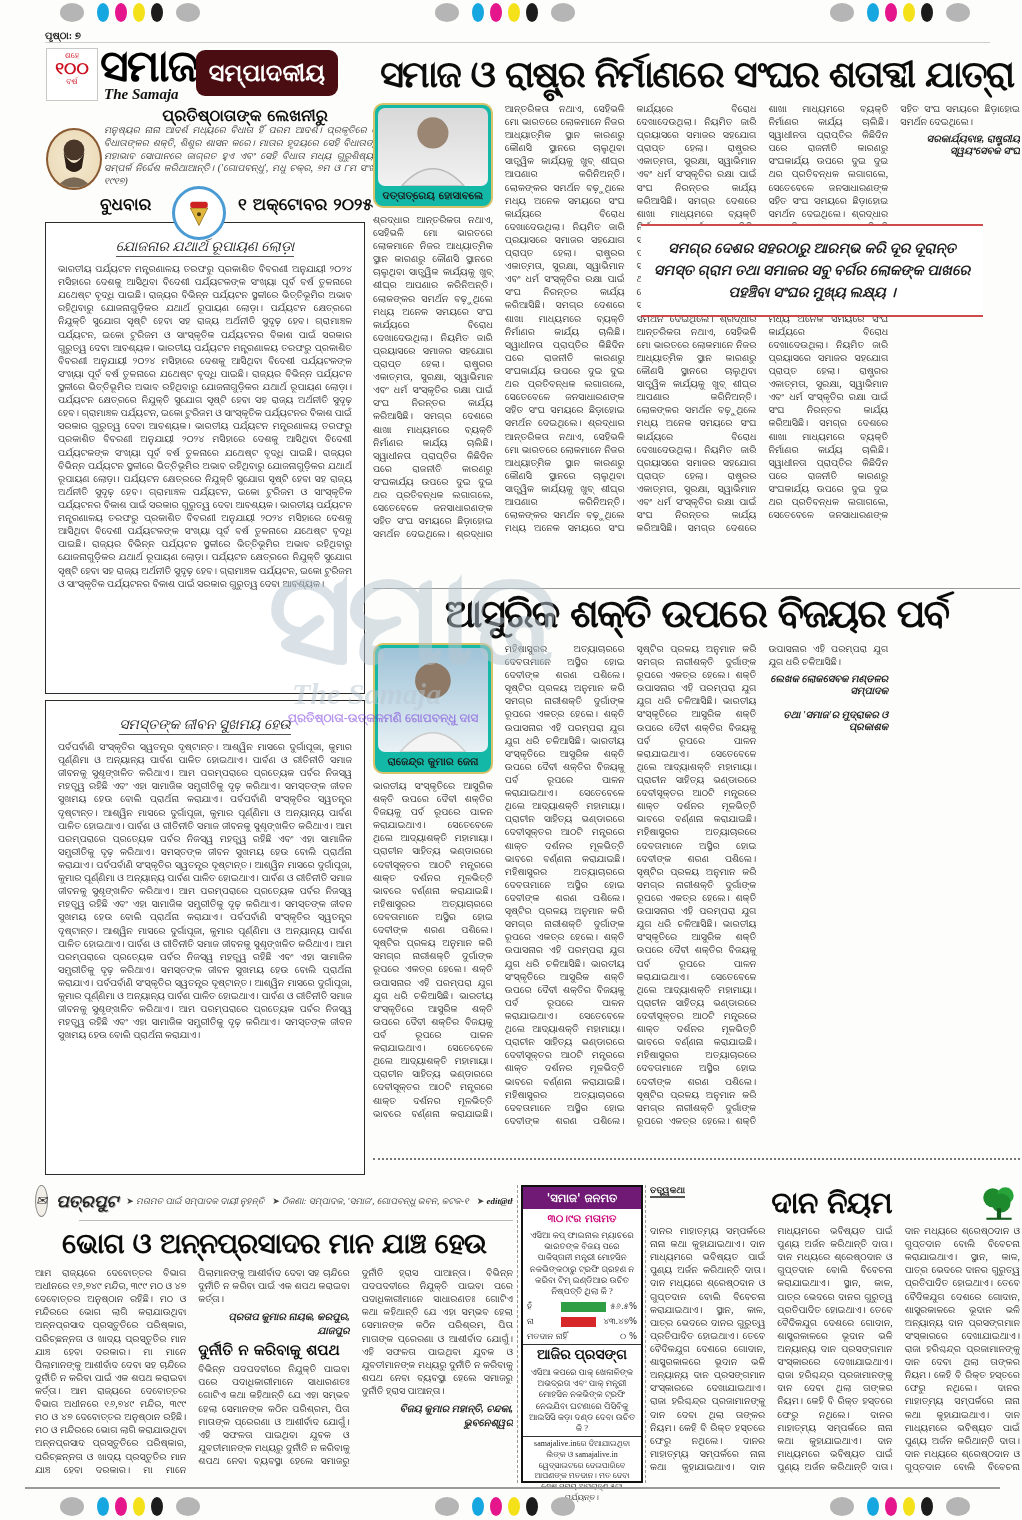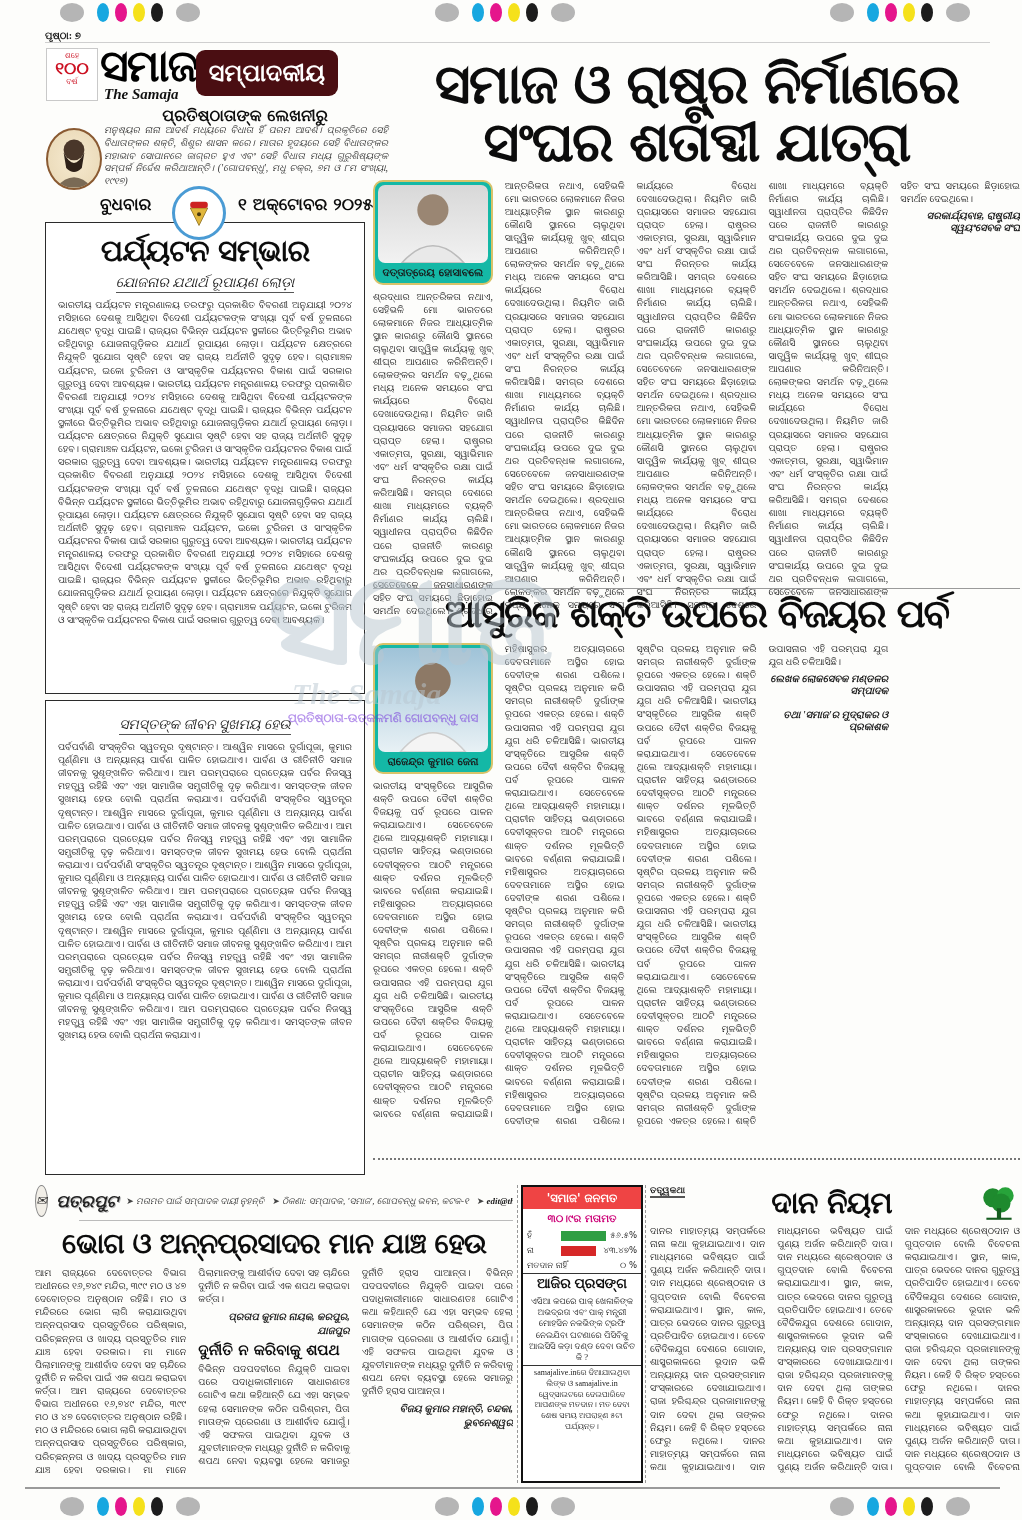--- a/index.html
+++ b/index.html
@@ -30,21 +30,21 @@
   .founder-quote{left:104px;top:124px;width:284px;font-size:9.5px;line-height:1.35;color:#333;}
   .dateline{font-size:17px;}
   .pen-circle{left:172px;top:186px;width:48px;height:48px;border-radius:50%;background:#fff;
               border:3px solid #4a9bd4;z-index:5;display:flex;align-items:center;justify-content:center;}
   
   .art-box{border:1px solid #2b2b2b;background:#fff;padding:10px 12px;box-sizing:border-box;}
   .box-head{text-align:center;font-size:30px;letter-spacing:-1px;}
   .box-sub{text-align:center;font-size:14px;font-style:italic;margin:6px 0 8px 0;}
   .box-sub span{border-bottom:1px solid #555;padding-bottom:2px;}
   
-  .big-head{font-size:55px;letter-spacing:-2px;text-align:center;line-height:1.05;}
+  .big-head{font-size:37px;letter-spacing:-2px;text-align:center;line-height:1.05;}
   .mid-head{font-size:39px;letter-spacing:-2px;text-align:center;line-height:1.05;}
   .cols5{column-count:5;column-gap:12px;column-fill:auto;position:relative;z-index:2;}
   .cols3{column-count:3;column-gap:12px;column-fill:auto;}
   .photo-card{border:2px solid #d8c36a;background:#14b8a6;border-radius:10px;padding:3px;margin:0 0 6px 0;
               break-inside:avoid;}
   .photo-area{height:78px;border-radius:7px;position:relative;overflow:hidden;}
   .photo-cap{text-align:center;font-size:10.5px;font-weight:bold;padding:3px 0 1px 0;
              font-family:"DejaVu Sans",sans-serif;}
   .pullquote{background:#fff;border-top:2px solid #cf4a4a;border-bottom:2px solid #cf4a4a;
              font-style:italic;font-weight:bold;font-size:14.5px;text-align:center;
@@ -63,21 +63,21 @@
   .stamp{width:30px;height:30px;border-radius:50%;border:1.5px solid #888;background:#f2efe8;
          display:flex;align-items:center;justify-content:center;font-size:13px;}
   .letters-logo{font-family:"DejaVu Sans",sans-serif;font-weight:900;font-size:17px;color:#222;
                 text-shadow:1px 1px 0 #bbb;}
   .lnote{white-space:nowrap;}
   .lnote .arr{color:#444;font-style:normal;}
   .letters-head{text-align:center;font-size:28px;letter-spacing:-1px;margin:6px 0 6px 0;}
   .sub-let{font-size:15px;line-height:1.15;margin:4px 0;break-after:avoid;}
   
   .poll{border:2px solid #111;background:#fff;box-sizing:border-box;font-family:"DejaVu Sans",sans-serif;}
-  .poll-top{background:#ef4444;color:#fff;text-align:center;font-size:11.5px;font-weight:bold;
+  .poll-top{background:#701a75;color:#fff;text-align:center;font-size:11.5px;font-weight:bold;
             padding:4px 0;}
   .poll-date{color:#cc0077;text-align:center;font-weight:bold;font-size:10.5px;padding:3px 0;}
   .poll-q{font-size:8.6px;text-align:center;line-height:1.3;padding:2px 4px;color:#222;
           font-family:"Liberation Serif",serif;}
   .poll-row{display:flex;align-items:center;padding:2px 4px;font-size:8.5px;}
   .poll-row .lbl{width:34px;}
   .poll-row .bar{height:10px;display:inline-block;}
   .poll-row .pct{margin-left:auto;}
   .poll-sec{border-top:1px solid #333;text-align:center;font-weight:bold;font-size:14px;padding:2px 0;
             font-family:"Liberation Serif",serif;}
@@ -123,21 +123,20 @@
 <div class="abs pen-circle">
   <svg viewBox="0 0 24 24" width="30" height="30">
     <polygon points="12,22 5,8 19,8" fill="#e0b63c" stroke="#8a6a1a" stroke-width="0.6"></polygon>
     <rect x="5" y="3" width="14" height="5" rx="2" fill="#cc2222"></rect>
     <circle cx="12" cy="13" r="1.6" fill="#4a3a10"></circle>
   </svg>
 </div>
 <div class="abs dateline hd" style="left:238px;top:194px;">୧ ଅକ୍ଟୋବର ୨୦୨୫</div>
 
 <div class="abs art-box" style="left:45px;top:222px;width:320px;height:472px;">
-  <div class="box-head hd">ପର୍ଯ୍ୟଟନ ସମ୍ଭାର</div>
   <div class="box-sub"><span>ଯୋଜନାର ଯଥାର୍ଥ ରୂପାୟଣ ଲୋଡ଼ା</span></div>
   <div class="body-txt just" style="height:360px;overflow:hidden;">ଭାରତୀୟ ପର୍ଯ୍ୟଟନ ମନ୍ତ୍ରଣାଳୟ ତରଫରୁ ପ୍ରକାଶିତ ବିବରଣୀ ଅନୁଯାୟୀ ୨୦୨୪ ମସିହାରେ ଦେଶକୁ ଆସିଥିବା ବିଦେଶୀ ପର୍ଯ୍ୟଟକଙ୍କ ସଂଖ୍ୟା ପୂର୍ବ ବର୍ଷ ତୁଳନାରେ ଯଥେଷ୍ଟ ବୃଦ୍ଧି ପାଇଛି। ରାଜ୍ୟର ବିଭିନ୍ନ ପର୍ଯ୍ୟଟନ ସ୍ଥଳୀରେ ଭିତ୍ତିଭୂମିର ଅଭାବ ରହିଥିବାରୁ ଯୋଜନାଗୁଡ଼ିକର ଯଥାର୍ଥ ରୂପାୟଣ ଲୋଡ଼ା। ପର୍ଯ୍ୟଟନ କ୍ଷେତ୍ରରେ ନିଯୁକ୍ତି ସୁଯୋଗ ସୃଷ୍ଟି ହେବା ସହ ରାଜ୍ୟ ଅର୍ଥନୀତି ସୁଦୃଢ଼ ହେବ। ଗ୍ରାମାଞ୍ଚଳ ପର୍ଯ୍ୟଟନ, ଇକୋ ଟୁରିଜମ ଓ ସାଂସ୍କୃତିକ ପର୍ଯ୍ୟଟନର ବିକାଶ ପାଇଁ ସରକାର ଗୁରୁତ୍ୱ ଦେବା ଆବଶ୍ୟକ। ଭାରତୀୟ ପର୍ଯ୍ୟଟନ ମନ୍ତ୍ରଣାଳୟ ତରଫରୁ ପ୍ରକାଶିତ ବିବରଣୀ ଅନୁଯାୟୀ ୨୦୨୪ ମସିହାରେ ଦେଶକୁ ଆସିଥିବା ବିଦେଶୀ ପର୍ଯ୍ୟଟକଙ୍କ ସଂଖ୍ୟା ପୂର୍ବ ବର୍ଷ ତୁଳନାରେ ଯଥେଷ୍ଟ ବୃଦ୍ଧି ପାଇଛି। ରାଜ୍ୟର ବିଭିନ୍ନ ପର୍ଯ୍ୟଟନ ସ୍ଥଳୀରେ ଭିତ୍ତିଭୂମିର ଅଭାବ ରହିଥିବାରୁ ଯୋଜନାଗୁଡ଼ିକର ଯଥାର୍ଥ ରୂପାୟଣ ଲୋଡ଼ା। ପର୍ଯ୍ୟଟନ କ୍ଷେତ୍ରରେ ନିଯୁକ୍ତି ସୁଯୋଗ ସୃଷ୍ଟି ହେବା ସହ ରାଜ୍ୟ ଅର୍ଥନୀତି ସୁଦୃଢ଼ ହେବ। ଗ୍ରାମାଞ୍ଚଳ ପର୍ଯ୍ୟଟନ, ଇକୋ ଟୁରିଜମ ଓ ସାଂସ୍କୃତିକ ପର୍ଯ୍ୟଟନର ବିକାଶ ପାଇଁ ସରକାର ଗୁରୁତ୍ୱ ଦେବା ଆବଶ୍ୟକ। ଭାରତୀୟ ପର୍ଯ୍ୟଟନ ମନ୍ତ୍ରଣାଳୟ ତରଫରୁ ପ୍ରକାଶିତ ବିବରଣୀ ଅନୁଯାୟୀ ୨୦୨୪ ମସିହାରେ ଦେଶକୁ ଆସିଥିବା ବିଦେଶୀ ପର୍ଯ୍ୟଟକଙ୍କ ସଂଖ୍ୟା ପୂର୍ବ ବର୍ଷ ତୁଳନାରେ ଯଥେଷ୍ଟ ବୃଦ୍ଧି ପାଇଛି। ରାଜ୍ୟର ବିଭିନ୍ନ ପର୍ଯ୍ୟଟନ ସ୍ଥଳୀରେ ଭିତ୍ତିଭୂମିର ଅଭାବ ରହିଥିବାରୁ ଯୋଜନାଗୁଡ଼ିକର ଯଥାର୍ଥ ରୂପାୟଣ ଲୋଡ଼ା। ପର୍ଯ୍ୟଟନ କ୍ଷେତ୍ରରେ ନିଯୁକ୍ତି ସୁଯୋଗ ସୃଷ୍ଟି ହେବା ସହ ରାଜ୍ୟ ଅର୍ଥନୀତି ସୁଦୃଢ଼ ହେବ। ଗ୍ରାମାଞ୍ଚଳ ପର୍ଯ୍ୟଟନ, ଇକୋ ଟୁରିଜମ ଓ ସାଂସ୍କୃତିକ ପର୍ଯ୍ୟଟନର ବିକାଶ ପାଇଁ ସରକାର ଗୁରୁତ୍ୱ ଦେବା ଆବଶ୍ୟକ। ଭାରତୀୟ ପର୍ଯ୍ୟଟନ ମନ୍ତ୍ରଣାଳୟ ତରଫରୁ ପ୍ରକାଶିତ ବିବରଣୀ ଅନୁଯାୟୀ ୨୦୨୪ ମସିହାରେ ଦେଶକୁ ଆସିଥିବା ବିଦେଶୀ ପର୍ଯ୍ୟଟକଙ୍କ ସଂଖ୍ୟା ପୂର୍ବ ବର୍ଷ ତୁଳନାରେ ଯଥେଷ୍ଟ ବୃଦ୍ଧି ପାଇଛି। ରାଜ୍ୟର ବିଭିନ୍ନ ପର୍ଯ୍ୟଟନ ସ୍ଥଳୀରେ ଭିତ୍ତିଭୂମିର ଅଭାବ ରହିଥିବାରୁ ଯୋଜନାଗୁଡ଼ିକର ଯଥାର୍ଥ ରୂପାୟଣ ଲୋଡ଼ା। ପର୍ଯ୍ୟଟନ କ୍ଷେତ୍ରରେ ନିଯୁକ୍ତି ସୁଯୋଗ ସୃଷ୍ଟି ହେବା ସହ ରାଜ୍ୟ ଅର୍ଥନୀତି ସୁଦୃଢ଼ ହେବ। ଗ୍ରାମାଞ୍ଚଳ ପର୍ଯ୍ୟଟନ, ଇକୋ ଟୁରିଜମ ଓ ସାଂସ୍କୃତିକ ପର୍ଯ୍ୟଟନର ବିକାଶ ପାଇଁ ସରକାର ଗୁରୁତ୍ୱ ଦେବା ଆବଶ୍ୟକ। </div>
 </div>
 
 <div class="abs art-box" style="left:45px;top:700px;width:320px;height:475px;">
   <div class="box-sub"><span>ସମସ୍ତଙ୍କ ଜୀବନ ସୁଖମୟ ହେଉ</span></div>
   <div class="body-txt just" style="height:362px;overflow:hidden;">ପର୍ବପର୍ବାଣି ସଂସ୍କୃତିର ସ୍ୱତନ୍ତ୍ର ଦୃଷ୍ଟାନ୍ତ। ଆଶ୍ୱିନ ମାସରେ ଦୁର୍ଗାପୂଜା, କୁମାର ପୂର୍ଣ୍ଣିମା ଓ ଅନ୍ୟାନ୍ୟ ପାର୍ବଣ ପାଳିତ ହୋଇଥାଏ। ପାର୍ବଣ ଓ ରୀତିନୀତି ସମାଜ ଜୀବନକୁ ସୁଶୃଙ୍ଖଳିତ କରିଥାଏ। ଆମ ପରମ୍ପରାରେ ପ୍ରତ୍ୟେକ ପର୍ବର ନିଜସ୍ୱ ମହତ୍ତ୍ୱ ରହିଛି ଏବଂ ଏହା ସାମାଜିକ ସମ୍ପ୍ରୀତିକୁ ଦୃଢ଼ କରିଥାଏ। ସମସ୍ତଙ୍କ ଜୀବନ ସୁଖମୟ ହେଉ ବୋଲି ପ୍ରାର୍ଥନା କରାଯାଏ। ପର୍ବପର୍ବାଣି ସଂସ୍କୃତିର ସ୍ୱତନ୍ତ୍ର ଦୃଷ୍ଟାନ୍ତ। ଆଶ୍ୱିନ ମାସରେ ଦୁର୍ଗାପୂଜା, କୁମାର ପୂର୍ଣ୍ଣିମା ଓ ଅନ୍ୟାନ୍ୟ ପାର୍ବଣ ପାଳିତ ହୋଇଥାଏ। ପାର୍ବଣ ଓ ରୀତିନୀତି ସମାଜ ଜୀବନକୁ ସୁଶୃଙ୍ଖଳିତ କରିଥାଏ। ଆମ ପରମ୍ପରାରେ ପ୍ରତ୍ୟେକ ପର୍ବର ନିଜସ୍ୱ ମହତ୍ତ୍ୱ ରହିଛି ଏବଂ ଏହା ସାମାଜିକ ସମ୍ପ୍ରୀତିକୁ ଦୃଢ଼ କରିଥାଏ। ସମସ୍ତଙ୍କ ଜୀବନ ସୁଖମୟ ହେଉ ବୋଲି ପ୍ରାର୍ଥନା କରାଯାଏ। ପର୍ବପର୍ବାଣି ସଂସ୍କୃତିର ସ୍ୱତନ୍ତ୍ର ଦୃଷ୍ଟାନ୍ତ। ଆଶ୍ୱିନ ମାସରେ ଦୁର୍ଗାପୂଜା, କୁମାର ପୂର୍ଣ୍ଣିମା ଓ ଅନ୍ୟାନ୍ୟ ପାର୍ବଣ ପାଳିତ ହୋଇଥାଏ। ପାର୍ବଣ ଓ ରୀତିନୀତି ସମାଜ ଜୀବନକୁ ସୁଶୃଙ୍ଖଳିତ କରିଥାଏ। ଆମ ପରମ୍ପରାରେ ପ୍ରତ୍ୟେକ ପର୍ବର ନିଜସ୍ୱ ମହତ୍ତ୍ୱ ରହିଛି ଏବଂ ଏହା ସାମାଜିକ ସମ୍ପ୍ରୀତିକୁ ଦୃଢ଼ କରିଥାଏ। ସମସ୍ତଙ୍କ ଜୀବନ ସୁଖମୟ ହେଉ ବୋଲି ପ୍ରାର୍ଥନା କରାଯାଏ। ପର୍ବପର୍ବାଣି ସଂସ୍କୃତିର ସ୍ୱତନ୍ତ୍ର ଦୃଷ୍ଟାନ୍ତ। ଆଶ୍ୱିନ ମାସରେ ଦୁର୍ଗାପୂଜା, କୁମାର ପୂର୍ଣ୍ଣିମା ଓ ଅନ୍ୟାନ୍ୟ ପାର୍ବଣ ପାଳିତ ହୋଇଥାଏ। ପାର୍ବଣ ଓ ରୀତିନୀତି ସମାଜ ଜୀବନକୁ ସୁଶୃଙ୍ଖଳିତ କରିଥାଏ। ଆମ ପରମ୍ପରାରେ ପ୍ରତ୍ୟେକ ପର୍ବର ନିଜସ୍ୱ ମହତ୍ତ୍ୱ ରହିଛି ଏବଂ ଏହା ସାମାଜିକ ସମ୍ପ୍ରୀତିକୁ ଦୃଢ଼ କରିଥାଏ। ସମସ୍ତଙ୍କ ଜୀବନ ସୁଖମୟ ହେଉ ବୋଲି ପ୍ରାର୍ଥନା କରାଯାଏ। ପର୍ବପର୍ବାଣି ସଂସ୍କୃତିର ସ୍ୱତନ୍ତ୍ର ଦୃଷ୍ଟାନ୍ତ। ଆଶ୍ୱିନ ମାସରେ ଦୁର୍ଗାପୂଜା, କୁମାର ପୂର୍ଣ୍ଣିମା ଓ ଅନ୍ୟାନ୍ୟ ପାର୍ବଣ ପାଳିତ ହୋଇଥାଏ। ପାର୍ବଣ ଓ ରୀତିନୀତି ସମାଜ ଜୀବନକୁ ସୁଶୃଙ୍ଖଳିତ କରିଥାଏ। ଆମ ପରମ୍ପରାରେ ପ୍ରତ୍ୟେକ ପର୍ବର ନିଜସ୍ୱ ମହତ୍ତ୍ୱ ରହିଛି ଏବଂ ଏହା ସାମାଜିକ ସମ୍ପ୍ରୀତିକୁ ଦୃଢ଼ କରିଥାଏ। ସମସ୍ତଙ୍କ ଜୀବନ ସୁଖମୟ ହେଉ ବୋଲି ପ୍ରାର୍ଥନା କରାଯାଏ। </div>
 </div>
 
 <div class="abs" style="left:373px;top:56px;width:647px;height:530px;">
@@ -148,20 +147,21 @@
         <svg viewBox="0 0 60 50" width="100%" height="100%">
           <circle cx="30" cy="16" r="10" fill="#9a8673"></circle>
           <path d="M10 50 q20 -22 40 0 z" fill="#e9e9e9" stroke="#bbb"></path>
         </svg>
       </div>
       <div class="photo-cap">ଦତ୍ତାତ୍ରେୟ ହୋସାବଲେ</div>
     </div>
     <div class="body-txt just">ଶ୍ରଦ୍ଧାର ଆନ୍ତରିକତା ନଥାଏ, ସେହିଭଳି ମୋ ଭାରତରେ ଲୋକମାନେ ନିଜର ଆଧ୍ୟାତ୍ମିକ ସ୍ଥାନ କାରଣରୁ କୌଣସି ସ୍ଥାନରେ ଚାଲୁଥିବା ସାତ୍ତ୍ୱିକ କାର୍ଯ୍ୟକୁ ଖୁବ୍ ଶୀଘ୍ର ଆପଣାର କରିନିଅନ୍ତି। ଲୋକଙ୍କର ସମର୍ଥନ ବଢ଼ୁଥିଲେ ମଧ୍ୟ ଅନେକ ସମୟରେ ସଂଘ କାର୍ଯ୍ୟରେ ବିରୋଧ ଦେଖାଦେଉଥିଲା। ନିୟମିତ ଜାରି ପ୍ରୟାସରେ ସମାଜର ସହଯୋଗ ପ୍ରାପ୍ତ ହେଲା। ରାଷ୍ଟ୍ରର ଏକାତ୍ମତା, ସୁରକ୍ଷା, ସ୍ୱାଭିମାନ ଏବଂ ଧର୍ମ ସଂସ୍କୃତିର ରକ୍ଷା ପାଇଁ ସଂଘ ନିରନ୍ତର କାର୍ଯ୍ୟ କରିଆସିଛି। ସମଗ୍ର ଦେଶରେ ଶାଖା ମାଧ୍ୟମରେ ବ୍ୟକ୍ତି ନିର୍ମାଣର କାର୍ଯ୍ୟ ଚାଲିଛି। ସ୍ୱାଧୀନତା ପ୍ରାପ୍ତିର କିଛିଦିନ ପରେ ରାଜନୀତି କାରଣରୁ ସଂଘକାର୍ଯ୍ୟ ଉପରେ ଦୁଇ ଦୁଇ ଥର ପ୍ରତିବନ୍ଧକ ଲଗାଗଲେ, ସେତେବେଳେ ଜନସାଧାରଣଙ୍କ ସହିତ ସଂଘ ସମୟରେ ଛିଡ଼ାହୋଇ ସମର୍ଥନ ଦେଇଥିଲେ। ଶ୍ରଦ୍ଧାର ଆନ୍ତରିକତା ନଥାଏ, ସେହିଭଳି ମୋ ଭାରତରେ ଲୋକମାନେ ନିଜର ଆଧ୍ୟାତ୍ମିକ ସ୍ଥାନ କାରଣରୁ କୌଣସି ସ୍ଥାନରେ ଚାଲୁଥିବା ସାତ୍ତ୍ୱିକ କାର୍ଯ୍ୟକୁ ଖୁବ୍ ଶୀଘ୍ର ଆପଣାର କରିନିଅନ୍ତି। ଲୋକଙ୍କର ସମର୍ଥନ ବଢ଼ୁଥିଲେ ମଧ୍ୟ ଅନେକ ସମୟରେ ସଂଘ କାର୍ଯ୍ୟରେ ବିରୋଧ ଦେଖାଦେଉଥିଲା। ନିୟମିତ ଜାରି ପ୍ରୟାସରେ ସମାଜର ସହଯୋଗ ପ୍ରାପ୍ତ ହେଲା। ରାଷ୍ଟ୍ରର ଏକାତ୍ମତା, ସୁରକ୍ଷା, ସ୍ୱାଭିମାନ ଏବଂ ଧର୍ମ ସଂସ୍କୃତିର ରକ୍ଷା ପାଇଁ ସଂଘ ନିରନ୍ତର କାର୍ଯ୍ୟ କରିଆସିଛି। ସମଗ୍ର ଦେଶରେ ଶାଖା ମାଧ୍ୟମରେ ବ୍ୟକ୍ତି ନିର୍ମାଣର କାର୍ଯ୍ୟ ଚାଲିଛି। ସ୍ୱାଧୀନତା ପ୍ରାପ୍ତିର କିଛିଦିନ ପରେ ରାଜନୀତି କାରଣରୁ ସଂଘକାର୍ଯ୍ୟ ଉପରେ ଦୁଇ ଦୁଇ ଥର ପ୍ରତିବନ୍ଧକ ଲଗାଗଲେ, ସେତେବେଳେ ଜନସାଧାରଣଙ୍କ ସହିତ ସଂଘ ସମୟରେ ଛିଡ଼ାହୋଇ ସମର୍ଥନ ଦେଇଥିଲେ। ଶ୍ରଦ୍ଧାର ଆନ୍ତରିକତା ନଥାଏ, ସେହିଭଳି ମୋ ଭାରତରେ ଲୋକମାନେ ନିଜର ଆଧ୍ୟାତ୍ମିକ ସ୍ଥାନ କାରଣରୁ କୌଣସି ସ୍ଥାନରେ ଚାଲୁଥିବା ସାତ୍ତ୍ୱିକ କାର୍ଯ୍ୟକୁ ଖୁବ୍ ଶୀଘ୍ର ଆପଣାର କରିନିଅନ୍ତି। ଲୋକଙ୍କର ସମର୍ଥନ ବଢ଼ୁଥିଲେ ମଧ୍ୟ ଅନେକ ସମୟରେ ସଂଘ କାର୍ଯ୍ୟରେ ବିରୋଧ ଦେଖାଦେଉଥିଲା। ନିୟମିତ ଜାରି ପ୍ରୟାସରେ ସମାଜର ସହଯୋଗ ପ୍ରାପ୍ତ ହେଲା। ରାଷ୍ଟ୍ରର ଏକାତ୍ମତା, ସୁରକ୍ଷା, ସ୍ୱାଭିମାନ ଏବଂ ଧର୍ମ ସଂସ୍କୃତିର ରକ୍ଷା ପାଇଁ ସଂଘ ନିରନ୍ତର କାର୍ଯ୍ୟ କରିଆସିଛି। ସମଗ୍ର ଦେଶରେ ଶାଖା ମାଧ୍ୟମରେ ବ୍ୟକ୍ତି ନିର୍ମାଣର କାର୍ଯ୍ୟ ଚାଲିଛି। ସ୍ୱାଧୀନତା ପ୍ରାପ୍ତିର କିଛିଦିନ ପରେ ରାଜନୀତି କାରଣରୁ ସଂଘକାର୍ଯ୍ୟ ଉପରେ ଦୁଇ ଦୁଇ ଥର ପ୍ରତିବନ୍ଧକ ଲଗାଗଲେ, ସେତେବେଳେ ଜନସାଧାରଣଙ୍କ ସହିତ ସଂଘ ସମୟରେ ଛିଡ଼ାହୋଇ ସମର୍ଥନ ଦେଇଥିଲେ। ଶ୍ରଦ୍ଧାର ଆନ୍ତରିକତା ନଥାଏ, ସେହିଭଳି ମୋ ଭାରତରେ ଲୋକମାନେ ନିଜର ଆଧ୍ୟାତ୍ମିକ ସ୍ଥାନ କାରଣରୁ କୌଣସି ସ୍ଥାନରେ ଚାଲୁଥିବା ସାତ୍ତ୍ୱିକ କାର୍ଯ୍ୟକୁ ଖୁବ୍ ଶୀଘ୍ର ଆପଣାର କରିନିଅନ୍ତି। ଲୋକଙ୍କର ସମର୍ଥନ ବଢ଼ୁଥିଲେ ମଧ୍ୟ ଅନେକ ସମୟରେ ସଂଘ କାର୍ଯ୍ୟରେ ବିରୋଧ ଦେଖାଦେଉଥିଲା। ନିୟମିତ ଜାରି ପ୍ରୟାସରେ ସମାଜର ସହଯୋଗ ପ୍ରାପ୍ତ ହେଲା। ରାଷ୍ଟ୍ରର ଏକାତ୍ମତା, ସୁରକ୍ଷା, ସ୍ୱାଭିମାନ ଏବଂ ଧର୍ମ ସଂସ୍କୃତିର ରକ୍ଷା ପାଇଁ ସଂଘ ନିରନ୍ତର କାର୍ଯ୍ୟ କରିଆସିଛି। ସମଗ୍ର ଦେଶରେ ଶାଖା ମାଧ୍ୟମରେ ବ୍ୟକ୍ତି ନିର୍ମାଣର କାର୍ଯ୍ୟ ଚାଲିଛି। ସ୍ୱାଧୀନତା ପ୍ରାପ୍ତିର କିଛିଦିନ ପରେ ରାଜନୀତି କାରଣରୁ ସଂଘକାର୍ଯ୍ୟ ଉପରେ ଦୁଇ ଦୁଇ ଥର ପ୍ରତିବନ୍ଧକ ଲଗାଗଲେ, ସେତେବେଳେ ଜନସାଧାରଣଙ୍କ ସହିତ ସଂଘ ସମୟରେ ଛିଡ଼ାହୋଇ ସମର୍ଥନ ଦେଇଥିଲେ। ଶ୍ରଦ୍ଧାର ଆନ୍ତରିକତା ନଥାଏ, ସେହିଭଳି ମୋ ଭାରତରେ ଲୋକମାନେ ନିଜର ଆଧ୍ୟାତ୍ମିକ ସ୍ଥାନ କାରଣରୁ କୌଣସି ସ୍ଥାନରେ ଚାଲୁଥିବା ସାତ୍ତ୍ୱିକ କାର୍ଯ୍ୟକୁ ଖୁବ୍ ଶୀଘ୍ର ଆପଣାର କରିନିଅନ୍ତି। ଲୋକଙ୍କର ସମର୍ଥନ ବଢ଼ୁଥିଲେ ମଧ୍ୟ ଅନେକ ସମୟରେ ସଂଘ କାର୍ଯ୍ୟରେ ବିରୋଧ ଦେଖାଦେଉଥିଲା। ନିୟମିତ ଜାରି ପ୍ରୟାସରେ ସମାଜର ସହଯୋଗ ପ୍ରାପ୍ତ ହେଲା। ରାଷ୍ଟ୍ରର ଏକାତ୍ମତା, ସୁରକ୍ଷା, ସ୍ୱାଭିମାନ ଏବଂ ଧର୍ମ ସଂସ୍କୃତିର ରକ୍ଷା ପାଇଁ ସଂଘ ନିରନ୍ତର କାର୍ଯ୍ୟ କରିଆସିଛି। ସମଗ୍ର ଦେଶରେ ଶାଖା ମାଧ୍ୟମରେ ବ୍ୟକ୍ତି ନିର୍ମାଣର କାର୍ଯ୍ୟ ଚାଲିଛି। ସ୍ୱାଧୀନତା ପ୍ରାପ୍ତିର କିଛିଦିନ ପରେ ରାଜନୀତି କାରଣରୁ ସଂଘକାର୍ଯ୍ୟ ଉପରେ ଦୁଇ ଦୁଇ ଥର ପ୍ରତିବନ୍ଧକ ଲଗାଗଲେ, ସେତେବେଳେ ଜନସାଧାରଣଙ୍କ ସହିତ ସଂଘ ସମୟରେ ଛିଡ଼ାହୋଇ ସମର୍ଥନ ଦେଇଥିଲେ। </div>
     <div class="sig">ସରକାର୍ଯ୍ୟବାହ, ରାଷ୍ଟ୍ରୀୟ ସ୍ୱୟଂସେବକ ସଂଘ</div>
   </div>
+  <div class="abs pullquote" style="left:268px;top:168px;width:330px;">ସମଗ୍ର ଦେଶର ସହରଠାରୁ ଆରମ୍ଭ କରି ଦୂର ଦୂରାନ୍ତ ସମସ୍ତ ଗ୍ରାମ ତଥା ସମାଜର ସବୁ ବର୍ଗର ଲୋକଙ୍କ ପାଖରେ ପହଞ୍ଚିବା ସଂଘର ମୁଖ୍ୟ ଲକ୍ଷ୍ୟ ।</div>
 </div>
 <div class="abs rule" style="left:373px;top:588px;width:647px;height:1px;"></div>
 
 <div class="abs watermark" style="left:268px;top:560px;width:320px;">
   <div class="wm1">ସମାଜ</div>
   <div class="wm2">The Samaja</div>
   <div class="wm3">ପ୍ରତିଷ୍ଠାତା-ଉତ୍କଳମଣି ଗୋପବନ୍ଧୁ ଦାସ</div>
 </div>
 
 <div class="abs" style="left:373px;top:594px;width:647px;height:556px;">
@@ -202,20 +202,21 @@
 
   </div>
 </div>
 
 <div class="abs vdash" style="left:517px;top:1185px;height:298px;"></div>
 <div class="abs vdash" style="left:645px;top:1185px;height:298px;"></div>
 
 <div class="abs poll" style="left:521px;top:1185px;width:122px;height:298px;">
   <div class="poll-top">'ସମାଜ' ଜନମତ</div>
   <div class="poll-date">୩୦।୯ର ମତାମତ</div>
+  <div class="poll-q">ଏସିଆ କପ୍ ଫାଇନାଲ ମ୍ୟାଚରେ ଭାରତଙ୍କ ବିଜୟ ପରେ ପାକିସ୍ତାନୀ ମନ୍ତ୍ରୀ ମୋହସିନ ନକଭିଙ୍କଠାରୁ ଟ୍ରଫି ଗ୍ରହଣ ନ କରିବା ଟିମ୍ ଇଣ୍ଡିଆର ଉଚିତ ନିଷ୍ପତ୍ତି ଥିଲା କି ?</div>
   <div class="poll-row">
     <span class="lbl">ହଁ</span>
     <span class="bar" style="width: 45px; background: rgb(47, 158, 68);"></span>
     <span class="pct">୫୬.୫%</span>
   </div>
   <div class="poll-row">
     <span class="lbl">ନା</span>
     <span class="bar" style="width: 35px; background: rgb(214, 40, 40);"></span>
     <span class="pct">୪୩.୪୭%</span>
   </div>

